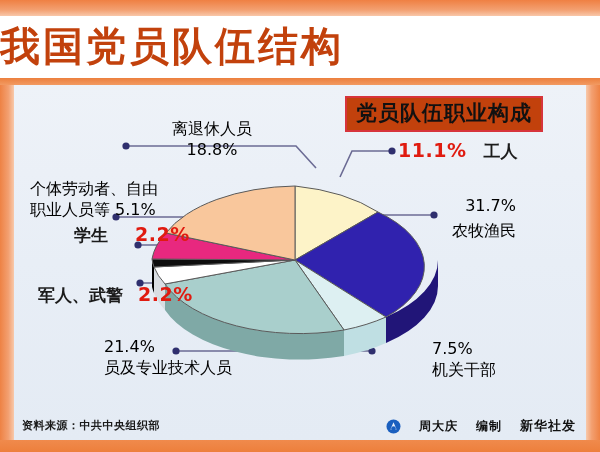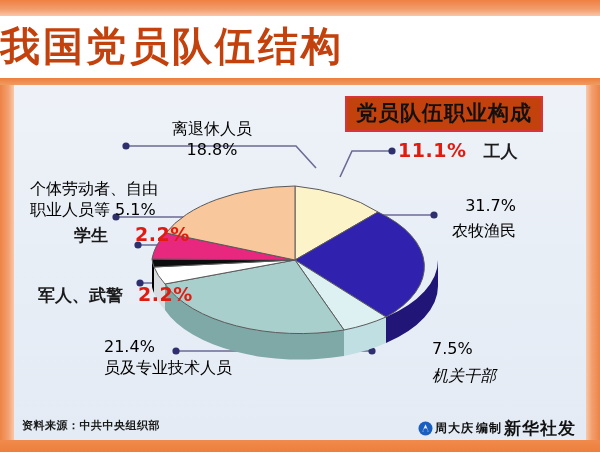--- a/index.html
+++ b/index.html
@@ -67,23 +67,23 @@
   .stack div{line-height:21px;}
   
   .source{
     position:absolute;left:22px;top:418px;
     font-size:11px;color:#1b1b1b;font-weight:bold;letter-spacing:0.5px;
     white-space:nowrap;
   }
   .credit{
     position:absolute;right:24px;top:417px;
     font-size:12px;color:#111111;font-weight:bold;letter-spacing:1px;
-    white-space:nowrap;display:flex;align-items:center;gap:2px;
-  }
-  .credit .agency{font-size:17px;}
+    white-space:nowrap;display:flex;align-items:center;gap:18px;
+  }
+  .credit .agency{font-size:13px;}
   svg{display:block;}
   .pie-wrap{position:absolute;left:14px;top:85px;width:572px;height:355px;}
 </style>
 </head>
 <body>
 
 <div id="poster">
 
   <div class="frame-left"></div>
   <div class="frame-right"></div>
@@ -206,21 +206,21 @@
     <span class="t" style="margin-left:12px;">工人</span>
   </div>
 
   <div class="stack" style="left:452px;top:195px;text-align:right;">
     <div><span class="p">31.7%</span></div>
     <div style="margin-top:4px;"><span class="t">农牧渔民</span></div>
   </div>
 
   <div class="stack" style="left:432px;top:338px;text-align:left;">
     <div><span class="p">7.5%</span></div>
-    <div style="margin-top:6px;font-style:italic;"><span class="t">机关干部</span></div>
+    <div style=""><span class="t">机关干部</span></div>
   </div>
 
   <div class="source">资料来源：中共中央组织部</div>
 
   <div class="credit">
     <svg width="15" height="15" viewBox="0 0 15 15">
       <circle cx="7.5" cy="7.5" r="7" fill="#1a5fbf"></circle>
       <path d="M7.5 3.2 L10.6 10.4 L4.4 10.4 Z" fill="#ffffff" opacity="0.9"></path>
       <circle cx="7.5" cy="9.6" r="2.3" fill="#1a5fbf"></circle>
     </svg>

